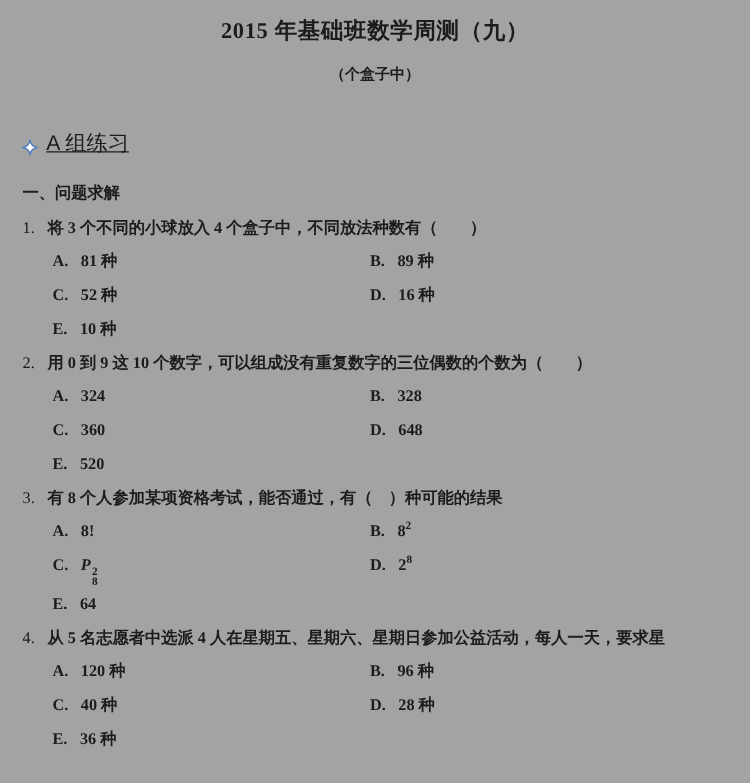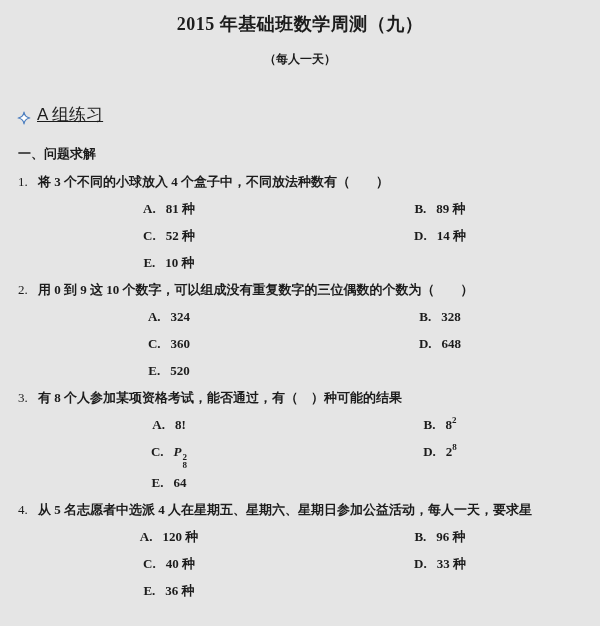--- a/index.html
+++ b/index.html
@@ -3,21 +3,21 @@
 <meta charset="utf-8">
 <style>
   * { margin: 0; padding: 0; box-sizing: border-box; }
   html, body {
     width: 600px; height: 626px;
     background: #ffffff;
     overflow: hidden;
     font-family: "Liberation Serif", "DejaVu Serif", serif;
     color: #1c1c1c;
   }
-  .doc { width: 600px; height: 626px; background: #e5e5e5; }
+  .doc { width: 600px; height: 626px; background: #a3a3a3; }
 
   .doc-title {
     padding-top: 13px;
     text-align: center;
     font-size: 18px;
     line-height: 22px;
     font-weight: bold;
     letter-spacing: 0.5px;
   }
   .doc-subtitle {
@@ -71,21 +71,20 @@
   }
   .options {
     margin-left: 4px;
     display: grid;
     grid-template-columns: 254px 1fr;
   }
   .option {
     font-size: 13px;
     line-height: 27px;
     white-space: nowrap;
-    text-align: center;
   }
   .opt-label { margin-right: 10px; }
   .math-italic { font-style: italic; }
   .msup {
     font-size: 9px;
     line-height: 0;
     vertical-align: 6px;
   }
   .msubsup {
     display: inline-flex;
@@ -94,21 +93,21 @@
     line-height: 8px;
     vertical-align: -4px;
     margin-left: 1px;
   }
 </style>
 </head>
 <body>
 
 <div class="doc">
   <div class="doc-title">2015 年基础班数学周测（九）</div>
-  <div class="doc-subtitle">（每人一天）</div>
+  <div class="doc-subtitle">（个盒子中）</div>
 
   <div class="group-heading">
     <span class="star-icon">
       <svg width="14" height="14" viewBox="0 0 24 24">
         <path d="M12 2 Q13.3 10.7 22 12 Q13.3 13.3 12 22 Q10.7 13.3 2 12 Q10.7 10.7 12 2 Z" fill="#ffffff" stroke="#4e7fbf" stroke-width="2" stroke-linejoin="round"></path>
       </svg>
     </span>
     <span>A 组练习</span>
   </div>
 
@@ -116,21 +115,21 @@
 
   <div class="question-list">
       <div class="question">
         <div class="q-num">1.</div>
         <div class="q-body">
           <div class="q-line">将 3 个不同的小球放入 4 个盒子中，不同放法种数有（　　）</div>
           <div class="options">
             <div class="option"><span class="opt-label">A.</span><span class="opt-value">81 种</span></div>
             <div class="option"><span class="opt-label">B.</span><span class="opt-value">89 种</span></div>
             <div class="option"><span class="opt-label">C.</span><span class="opt-value">52 种</span></div>
-            <div class="option"><span class="opt-label">D.</span><span class="opt-value">14 种</span></div>
+            <div class="option"><span class="opt-label">D.</span><span class="opt-value">16 种</span></div>
             <div class="option"><span class="opt-label">E.</span><span class="opt-value">10 种</span></div>
           </div>
         </div>
       </div>
       <div class="question">
         <div class="q-num">2.</div>
         <div class="q-body">
           <div class="q-line">用 0 到 9 这 10 个数字，可以组成没有重复数字的三位偶数的个数为（　　）</div>
           <div class="options">
             <div class="option"><span class="opt-label">A.</span><span class="opt-value">324</span></div>
@@ -158,19 +157,19 @@
         </div>
       </div>
       <div class="question">
         <div class="q-num">4.</div>
         <div class="q-body">
           <div class="q-line">从 5 名志愿者中选派 4 人在星期五、星期六、星期日参加公益活动，每人一天，要求星</div>
           <div class="options">
             <div class="option"><span class="opt-label">A.</span><span class="opt-value">120 种</span></div>
             <div class="option"><span class="opt-label">B.</span><span class="opt-value">96 种</span></div>
             <div class="option"><span class="opt-label">C.</span><span class="opt-value">40 种</span></div>
-            <div class="option"><span class="opt-label">D.</span><span class="opt-value">33 种</span></div>
+            <div class="option"><span class="opt-label">D.</span><span class="opt-value">28 种</span></div>
             <div class="option"><span class="opt-label">E.</span><span class="opt-value">36 种</span></div>
           </div>
         </div>
       </div>
     </div>
 </div>
 
 </body></html>

